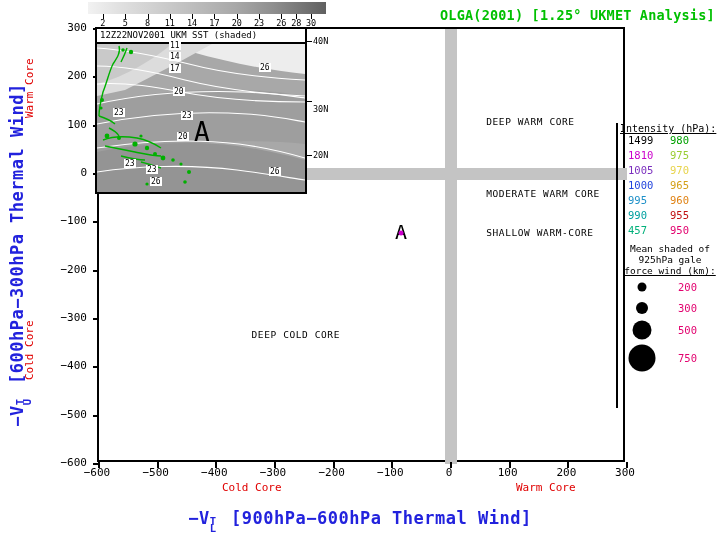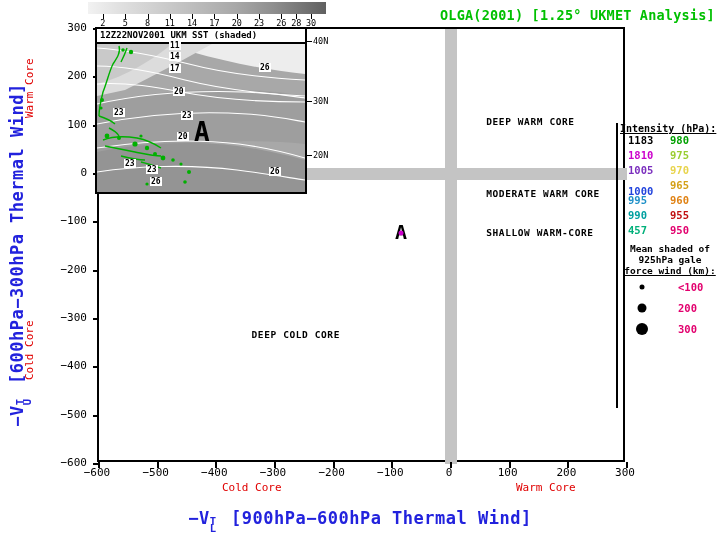--- a/index.html
+++ b/index.html
@@ -1,20 +1,20 @@
 <!DOCTYPE html>
 <html><head>
 <meta charset="utf-8">
 <style>
   html,body{margin:0;padding:0;}
   body{
     width:720px;height:540px;background:#fff;position:relative;overflow:hidden;
     font-family:"DejaVu Sans Mono","Liberation Mono",monospace;
   }
-  .abs{position:absolute;font-weight:bold;}
+  .abs{position:absolute;}
   .nosel{white-space:nowrap;}
 
   
   #plot-frame{left:97px;top:27px;width:528px;height:435px;border:2px solid #000;box-sizing:border-box;background:#fff;}
   .gridband-v{position:absolute;background:#c4c4c4;}
   .gridband-h{position:absolute;background:#c4c4c4;}
 
   
   .tick-x{position:absolute;width:2px;height:6px;background:#000;top:433px;}
   .tick-y{position:absolute;height:2px;width:6px;background:#000;left:-6px;}
@@ -247,44 +247,44 @@
       <div class="sstlab" style="left: 53px; top: 148px;">26</div>
       <div class="sstlab" style="left: 172px; top: 138px;">26</div>
       <div class="sstlab" style="left: 162px; top: 34px;">26</div>
       <div class="sstlab" style="left: 80px; top: 103px;">20</div>
     </div>
   <div class="abs" style="left:97px;top:88px;font-size:26px;color:#000;font-family:'DejaVu Sans Mono',monospace;">A</div>
 </div>
 <div id="latlabels">
     <div class="latlab" style="top: 36px;">40N</div>
     <div class="latick" style="top: 41px;"></div>
-    <div class="latlab" style="top: 96px;">30N</div>
+    <div class="latlab" style="top: 104px;">30N</div>
     <div class="latick" style="top: 101px;"></div>
     <div class="latlab" style="top: 150px;">20N</div>
     <div class="latick" style="top: 155px;"></div>
   </div>
 
 <div id="legend" class="abs">
   <div id="legend-bar"></div>
   <div class="leg-head">Intensity (hPa):</div>
   <div id="intensity-rows">
       <div class="leg-row">
-        <span class="leg-c1" style="color: rgb(0, 0, 0);">1183</span>
+        <span class="leg-c1" style="color: rgb(0, 0, 0);">1499</span>
         <span class="leg-c2" style="color: rgb(0, 160, 0);">980</span>
       </div>
       <div class="leg-row">
         <span class="leg-c1" style="color: rgb(204, 0, 204);">1810</span>
         <span class="leg-c2" style="color: rgb(154, 205, 50);">975</span>
       </div>
       <div class="leg-row">
         <span class="leg-c1" style="color: rgb(123, 47, 190); text-align: center;">1005</span>
         <span class="leg-c2" style="color: rgb(232, 212, 77);">970</span>
       </div>
       <div class="leg-row">
-        <span class="leg-c1" style="color: rgb(34, 68, 221); margin-top: 6px;">1000</span>
+        <span class="leg-c1" style="color: rgb(34, 68, 221);">1000</span>
         <span class="leg-c2" style="color: rgb(212, 160, 23);">965</span>
       </div>
       <div class="leg-row">
         <span class="leg-c1" style="color: rgb(30, 144, 200);">995</span>
         <span class="leg-c2" style="color: rgb(224, 130, 20);">960</span>
       </div>
       <div class="leg-row">
         <span class="leg-c1" style="color: rgb(0, 160, 160);">990</span>
         <span class="leg-c2" style="color: rgb(192, 16, 16);">955</span>
       </div>
@@ -292,25 +292,29 @@
         <span class="leg-c1" style="color: rgb(0, 176, 122);">457</span>
         <span class="leg-c2" style="color: rgb(226, 0, 110);">950</span>
       </div>
     </div>
   <div style="height:4px"></div>
   <div class="rad-head">Mean shaded of</div>
   <div class="rad-head">925hPa gale</div>
   <div class="rad-head" style="text-decoration:underline">force wind (km):</div>
   <div id="radius-rows">
       <div class="rad-row" style="height: 21px;">
-        <div class="rad-dot" style="width: 5px; height: 5px;"></div>
-        <div class="rad-lab" style="color: rgb(226, 0, 110);">&lt;100</div>
-      </div>
-      <div class="rad-row" style="height: 21px;">
         <div class="rad-dot" style="width: 9px; height: 9px;"></div>
         <div class="rad-lab" style="color: rgb(226, 0, 110);">200</div>
       </div>
       <div class="rad-row" style="height: 21px;">
         <div class="rad-dot" style="width: 12px; height: 12px;"></div>
         <div class="rad-lab" style="color: rgb(226, 0, 110);">300</div>
       </div>
+      <div class="rad-row" style="height: 24px;">
+        <div class="rad-dot" style="width: 19px; height: 19px;"></div>
+        <div class="rad-lab" style="color: rgb(226, 0, 110);">500</div>
+      </div>
+      <div class="rad-row" style="height: 32px;">
+        <div class="rad-dot" style="width: 27px; height: 27px;"></div>
+        <div class="rad-lab" style="color: rgb(226, 0, 110);">750</div>
+      </div>
     </div>
 </div>
 
 </body></html>

